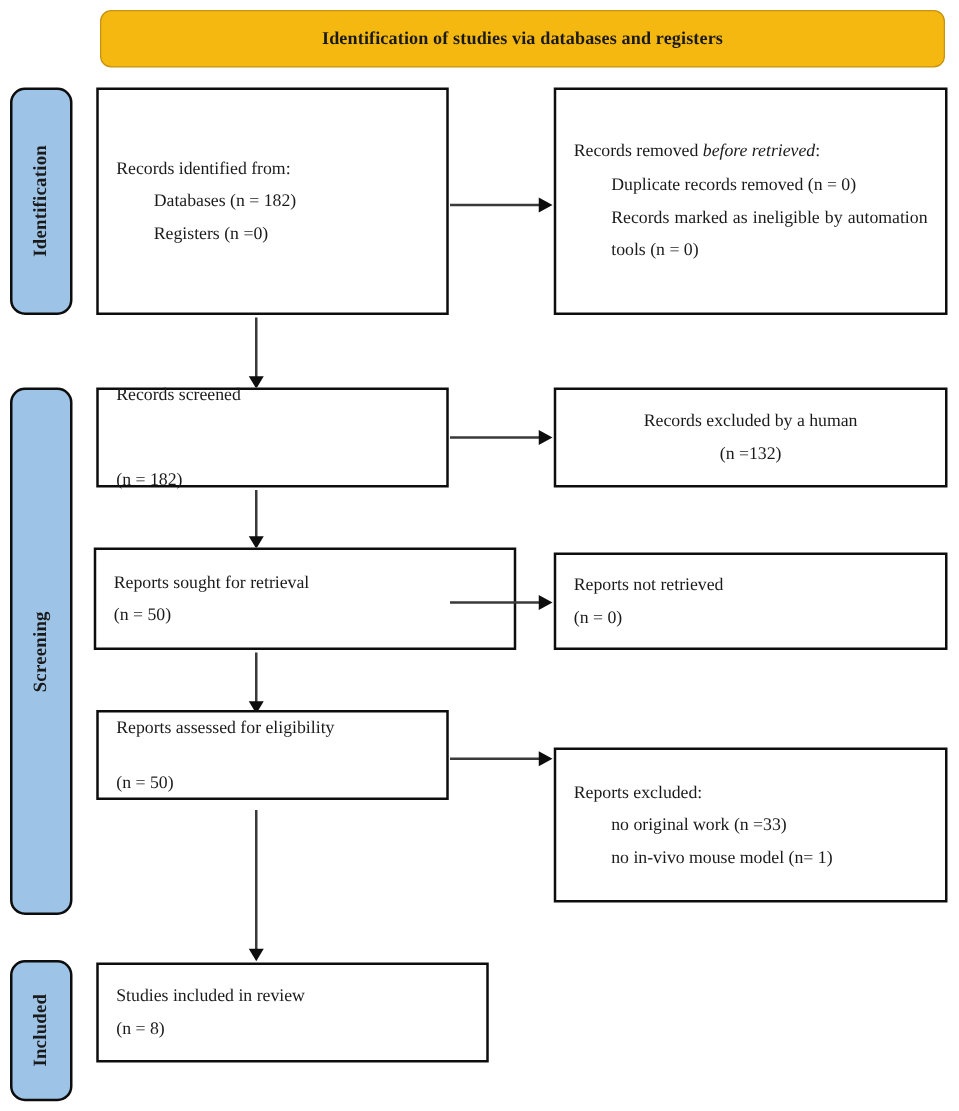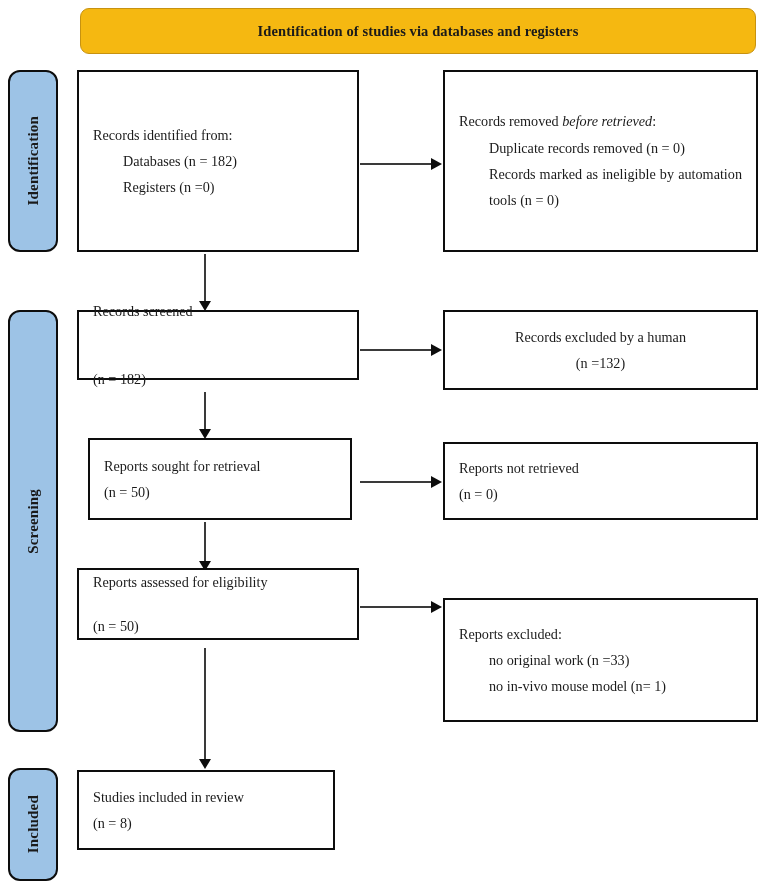--- a/index.html
+++ b/index.html
@@ -159,34 +159,34 @@
   <div class="box" style="left:443px; top:70px; width:315px; height:182px;">
     <div class="line"><span>Records removed </span><i>before retrieved</i><span>:</span></div>
     <div class="line indent">Duplicate records removed (n = 0)</div>
     <div class="line wrap">Records marked as ineligible by automation tools (n = 0)</div>
   </div>
 
   <div class="arrow-h" style="left:360px; top:163px; width:72px;"></div>
 
   <div class="arrow-v" style="left:204px; top:254px; height:48px;"></div>
 
-  <div class="box" style="left:77px; top:310px; width:282px; height:70px;gap:41px;">
+  <div class="box" style="left:77px; top:310px; width:282px; height:80px;gap:41px;">
     <div class="line">Records screened</div>
     <div class="line">(n = 182)</div>
   </div>
 
   <div class="box" style="left:443px; top:310px; width:315px; height:80px;text-align:center;">
     <div class="line">Records excluded by a human</div>
     <div class="line">(n =132)</div>
   </div>
 
   <div class="arrow-h" style="left:360px; top:349px; width:72px;"></div>
   <div class="arrow-v" style="left:204px; top:392px; height:38px;"></div>
 
-  <div class="box" style="left:88px; top:438px; width:264px; height:82px;">
+  <div class="box" style="left:75px; top:438px; width:338px; height:82px;">
     <div class="line">Reports sought for retrieval</div>
     <div class="line">(n = 50)</div>
   </div>
 
   <div class="box" style="left:443px; top:442px; width:315px; height:78px;">
     <div class="line">Reports not retrieved</div>
     <div class="line">(n = 0)</div>
   </div>
 
   <div class="arrow-h" style="left:360px; top:481px; width:72px;"></div>
@@ -199,18 +199,18 @@
 
   <div class="box" style="left:443px; top:598px; width:315px; height:124px;">
     <div class="line">Reports excluded:</div>
     <div class="line indent">no original work (n =33)</div>
     <div class="line indent">no in-vivo mouse model (n= 1)</div>
   </div>
 
   <div class="arrow-h" style="left:360px; top:606px; width:72px;"></div>
   <div class="arrow-v" style="left:204px; top:648px; height:112px;"></div>
 
-  <div class="box" style="left:77px; top:770px; width:258px; height:80px;">
+  <div class="box" style="left:77px; top:770px; width:314px; height:80px;">
     <div class="line">Studies included in review</div>
     <div class="line">(n = 8)</div>
   </div>
 
 </div>
 
 </body></html>

